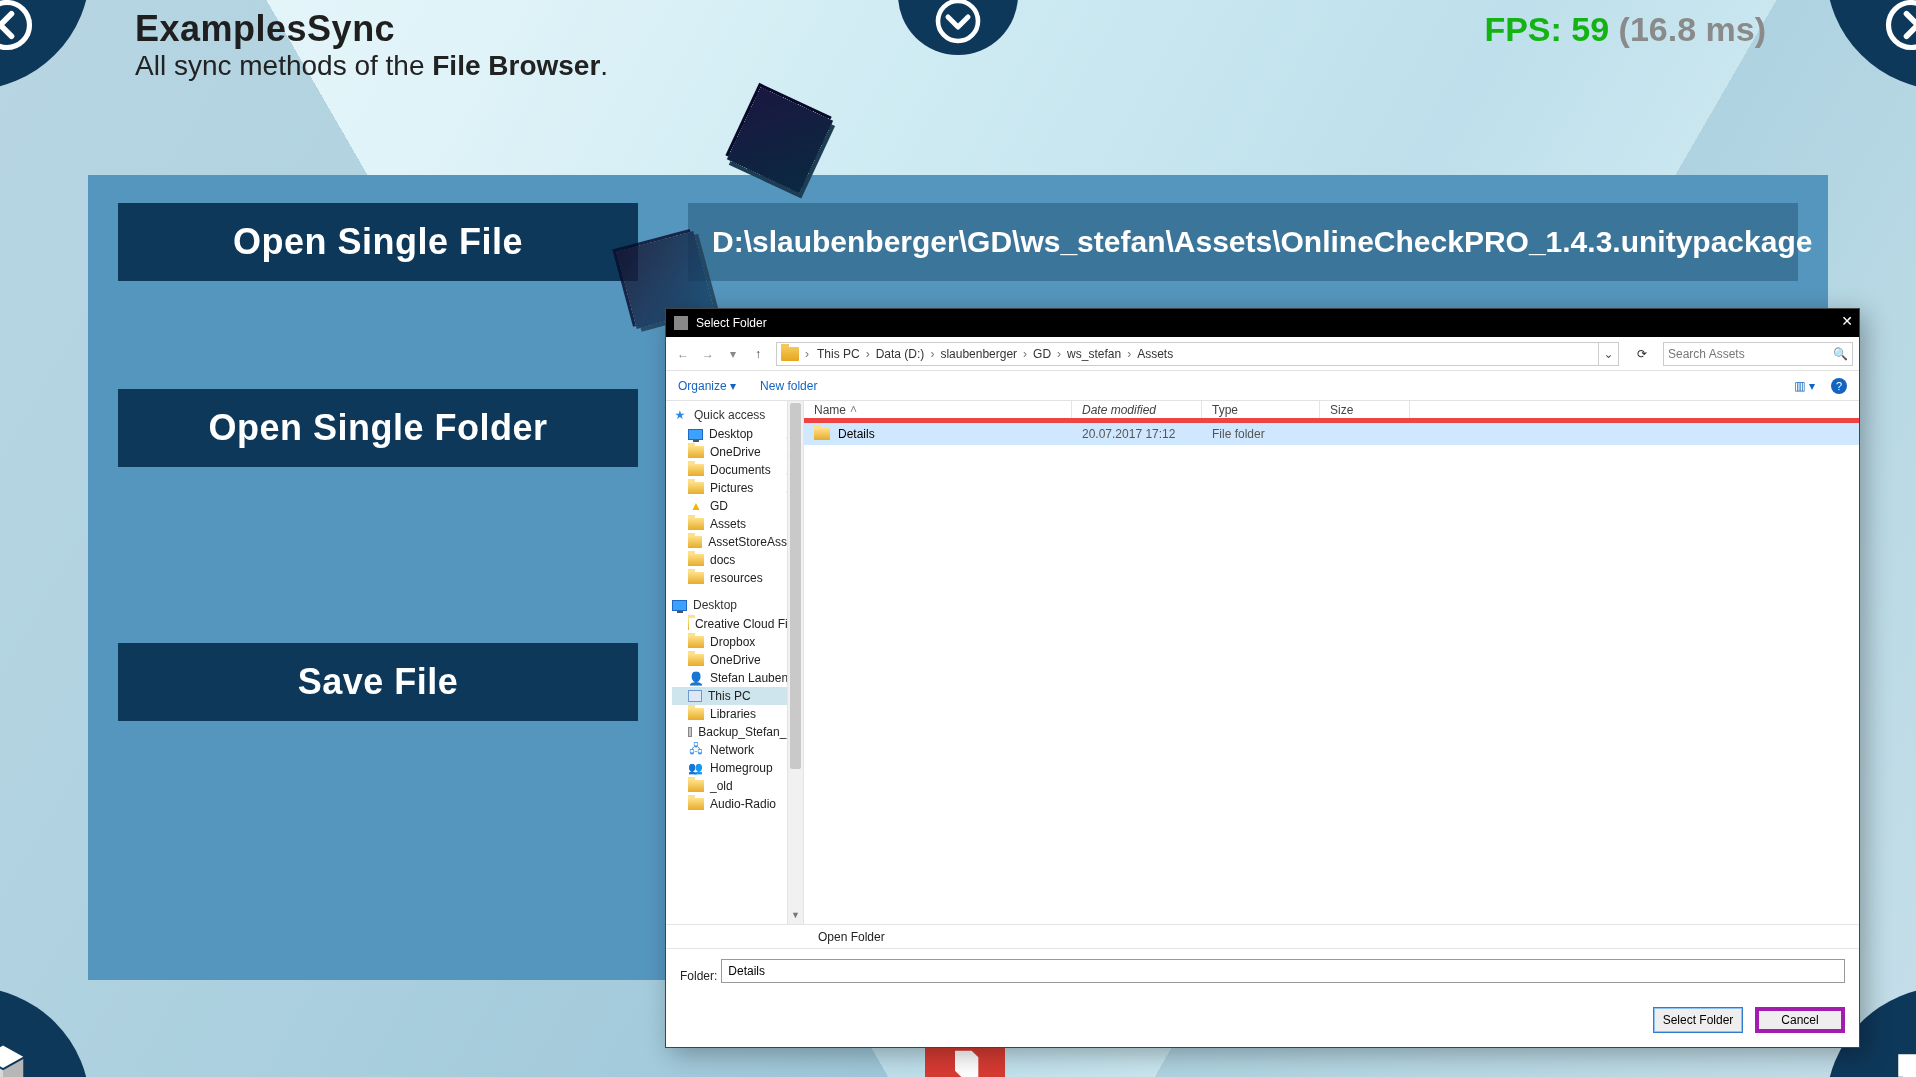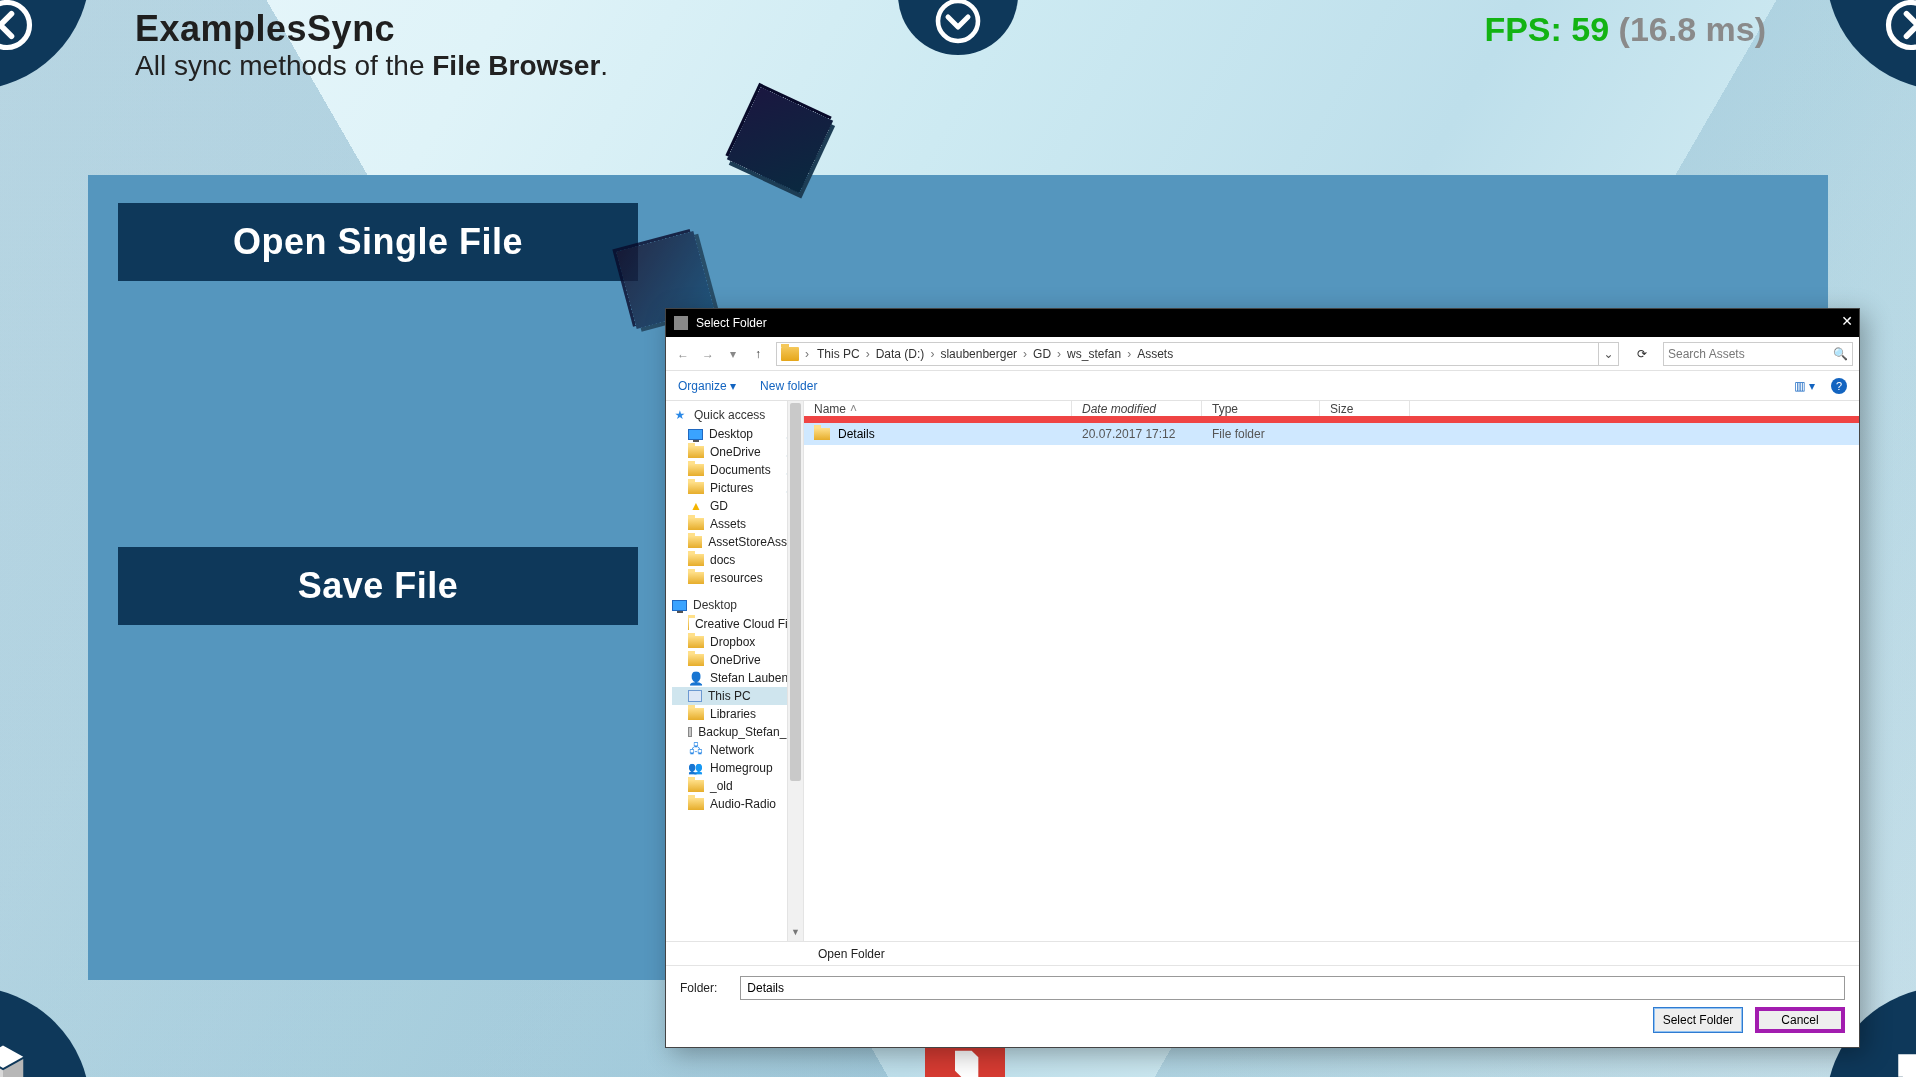--- a/index.html
+++ b/index.html
@@ -121,39 +121,39 @@
   .ico.monitor{ width:15px;height:11px;border:1px solid #2068c0;background:#3aa3ff; position:relative;}
   .ico.monitor::after{content:"";position:absolute;left:4px;bottom:-3px;width:6px;height:2px;background:#555;}
   .ico.pc { width:14px;height:12px;background:#dde7f6;border:1px solid #6c99d1; position:relative;}
   .ico.network { color:#2a88e6; font-size:12px; }
   .ico.hg {color:#2a88e6;}
   .ico.drive { width:14px;height:10px;background:#c7c7c7;border:1px solid #888; }
   .ico.gdrive { color:#f4b400;}
   .ico.user { font-size:13px; }
 
   .filearea { flex:1; display:flex; flex-direction:column; }
-  .cols { height:22px; border-bottom:7px solid #ef4444; display:flex; align-items:center; color:#444; }
+  .cols { height:22px; border-bottom:5px solid #ef4444; display:flex; align-items:center; color:#444; }
   .col { padding:0 10px; border-right:1px solid #e4e4e4; height:100%; display:flex; align-items:center; gap:4px;}
   .col.name{ width:268px; }
   .col.date{ width:130px;font-style:italic; }
   .col.type{ width:118px; }
   .col.size{ width:90px; }
   .rows { flex:1; }
   .row { height:22px; display:flex; align-items:center; }
   .row.sel { background:#cfe8ff; }
   .cell { padding:0 10px; }
   .cell.name{ width:268px; display:flex; align-items:center; gap:8px;}
   .cell.date{ width:130px; color:#555;}
   .cell.type{ width:118px; color:#555;}
   .cell.size{ width:90px; color:#555;}
 
   .contextbar { height:24px; border-top:1px solid #e4e4e4; display:flex; align-items:center; padding-left:152px; font-size:12px; color:#222;}
 
   .footer { border-top:1px solid #e4e4e4; padding:10px 14px 14px; }
-  .footer .row1 { display:flex; align-items:center; gap:23px; margin-bottom:7px;}
+  .footer .row1 { display:flex; align-items:flex-end; gap:4px; margin-bottom:24px;}
   .footer label { font-size:12px; color:#222; }
   .footer input { flex:1; height:24px; border:1px solid #999; padding:0 6px; font-size:12px;}
   .footer .row2 { display:flex; justify-content:flex-end; gap:12px; }
   .winbtn { min-width:90px; height:26px; border:4px solid #a21caf; background:#eee; font-size:12px; cursor:pointer; }
   .winbtn.primary { border:1px solid #2f7bd1; box-shadow:0 0 0 1px #8fc1f2 inset;}
 
   .sb-scroll { position:absolute; right:0; top:0; bottom:0; width:16px; background:#f1f1f1; border-left:1px solid #e3e3e3;}
   .sb-scroll .thumb{ position:absolute; left:2px; right:2px; top:2px; height:70%; background:#c9c9c9; border-radius:2px;}
   .sb-scroll .arr{ position:absolute; left:0; right:0; height:14px; text-align:center; font-size:9px; color:#777;}
   .sb-scroll .arr.up{ top:0;} .sb-scroll .arr.dn{ bottom:0;}
@@ -209,23 +209,25 @@
 
 <div class="cube"></div>
 <div class="cube two"></div>
 <div class="red-badge">
     <svg viewBox="0 0 24 24">
       <path d="M6 4h10l4 4v12H10l-4-4H6z"></path>
     </svg>
   </div>
 
 <div class="panel">
+  <div class="path-box">D:\slaubenberger\GD\ws_stefan\Assets\OnlineCheckPRO_1.4.3.unitypackage</div>
   <div class="actions">
     <div class="btn">Open Single File</div>
     <div class="gap"></div>
+    <div class="btn">Open Single Folder</div>
     <div class="gap2"></div>
     <div class="btn">Save File</div>
   </div>
 </div>
 
 <div class="dialog">
   <div class="titlebar">
     <div class="cube-ico"></div>
     <div class="title">Select Folder</div>
     <div class="close">✕</div>

